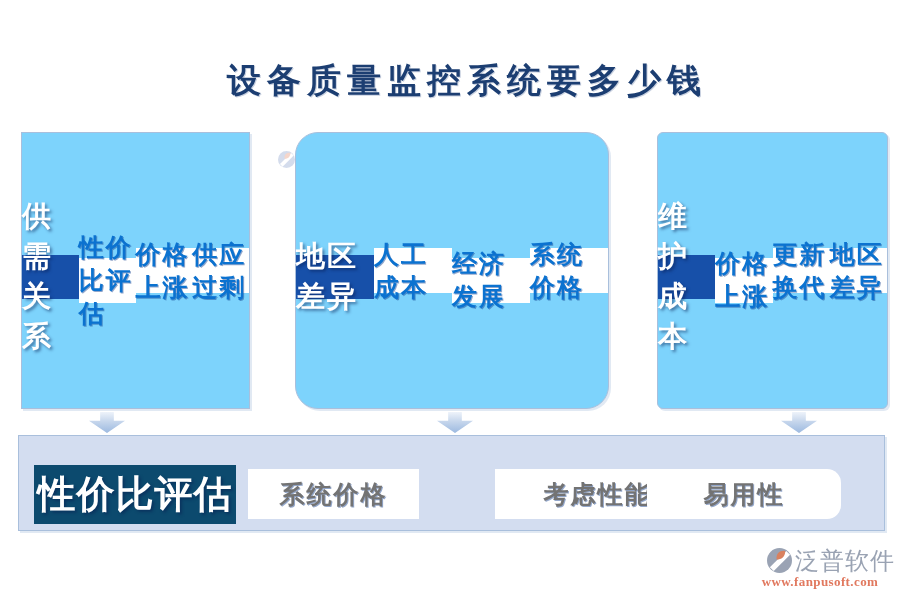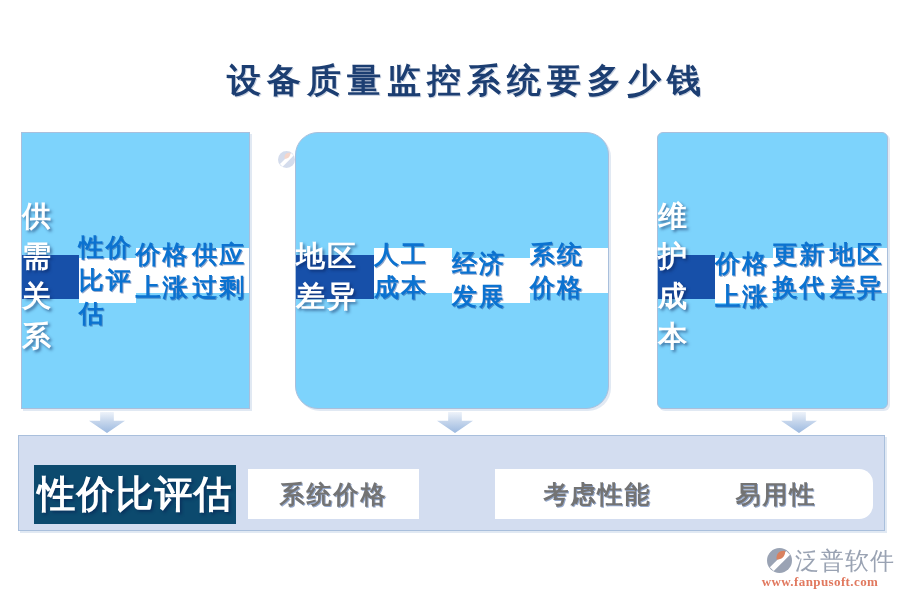--- a/index.html
+++ b/index.html
@@ -83,21 +83,21 @@
   }
   .bar-item{
     position:absolute;top:33px;height:50px;
     background:#ffffff;color:#737373;font-weight:bold;font-size:25px;
     display:flex;align-items:center;justify-content:center;
     text-shadow:1px 1px 0 rgba(16,60,140,.45);
     letter-spacing:2px;
   }
   .bar-item-1{left:229px;width:171px;}
   .bar-item-2{left:440px;width:205px;margin-left:36px;}
-  .bar-item-3{left:660px;width:194px;border-radius:14px;}
+  .bar-item-3{left:628px;width:194px;border-radius:14px;}
 
   
   .wm-center{
     position:absolute;left:278px;top:151px;z-index:1;
     display:flex;align-items:flex-start;gap:3px;opacity:.6;
   }
   .wm-center .wm-logo{width:17px;height:17px;opacity:.75;}
   .wm-center .wm-txt{display:flex;flex-direction:column;line-height:1;}
   .wm-center .wm-name{font-size:13px;font-weight:bold;color:#8fa9d6;letter-spacing:1px;}
   .wm-center .wm-sub{font-size:5px;color:#a9bee6;margin-top:2px;letter-spacing:.5px;}

